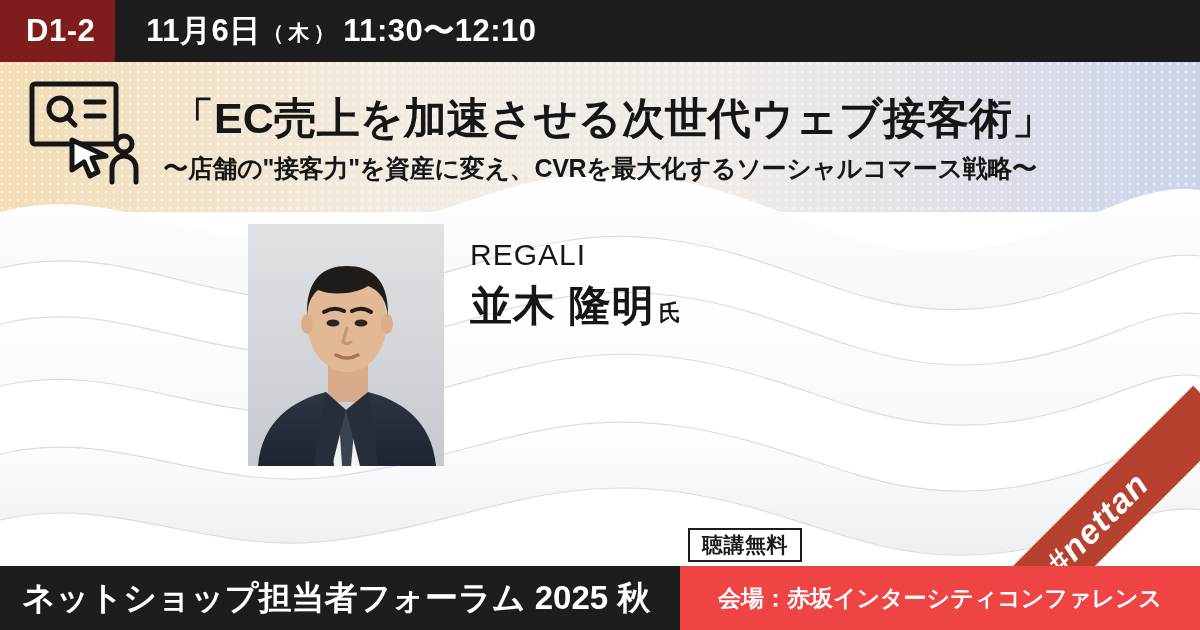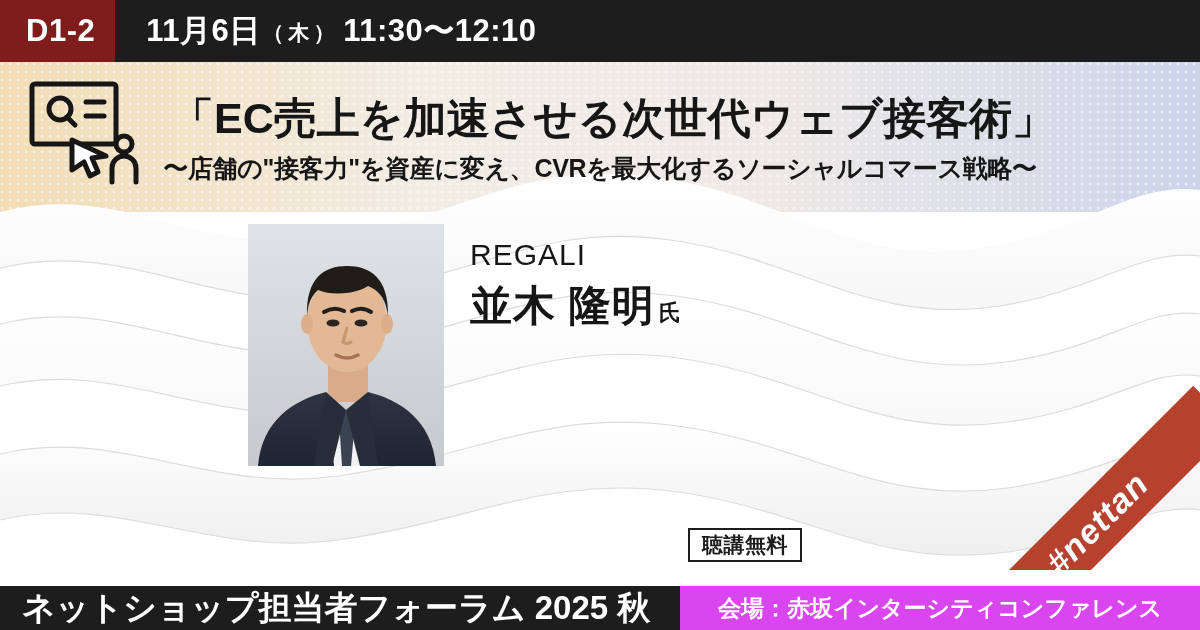--- a/index.html
+++ b/index.html
@@ -112,31 +112,31 @@
     transform-origin: center;
     display: flex; align-items: center; justify-content: center;
   }
   #ribbon-text {
     color: #ffffff; font-size: 34px; font-weight: bold; font-style: italic;
     letter-spacing: 1px;
   }
 
   
   #footer {
-    position: absolute; left: 0; bottom: 0; width: 1200px; height: 44px; z-index: 40;
+    position: absolute; left: 0; bottom: 0; width: 1200px; height: 64px; z-index: 40;
     display: flex;
     justify-content: space-between;
   }
   #footer-left {
     width: 680px; background: #1d1d1d; color: #ffffff;
     display: flex; align-items: center; padding-left: 22px;
     font-size: 33px; font-weight: bold; letter-spacing: 0px;
   }
   #footer-right {
-    flex: 1; background: #d946ef; color: #ffffff;
+    flex: 1; background: #ef4444; color: #ffffff;
     display: flex; align-items: center; justify-content: center;
     font-size: 23px; font-weight: bold; letter-spacing: 0px;
   }
 </style>
 </head>
 <body>
 
 <div id="card">
 
   <div id="bg-art">

